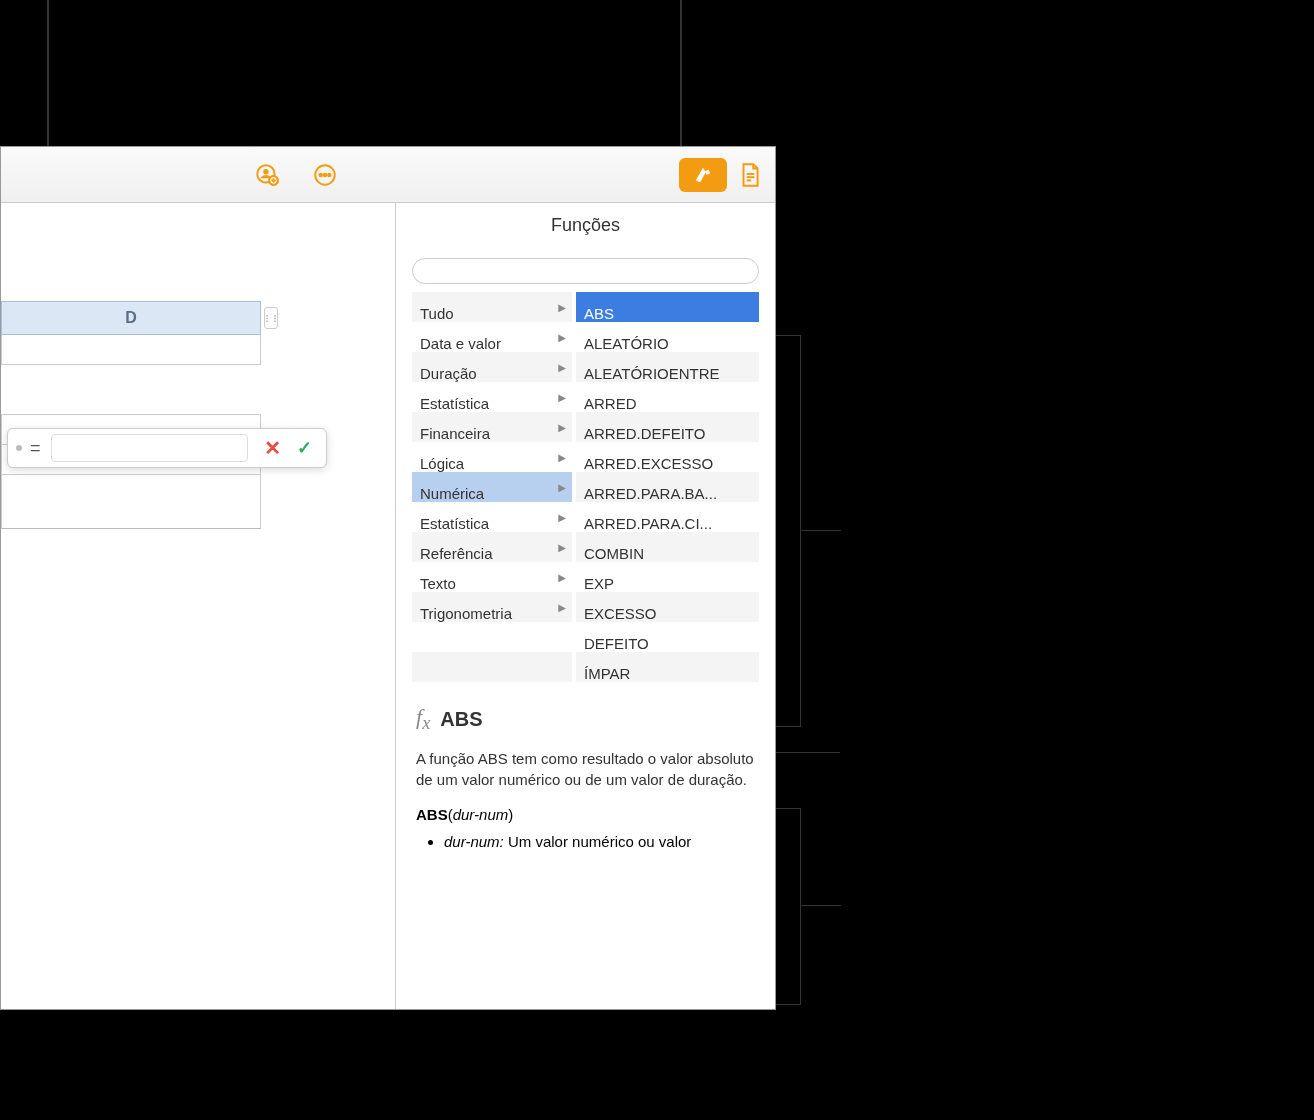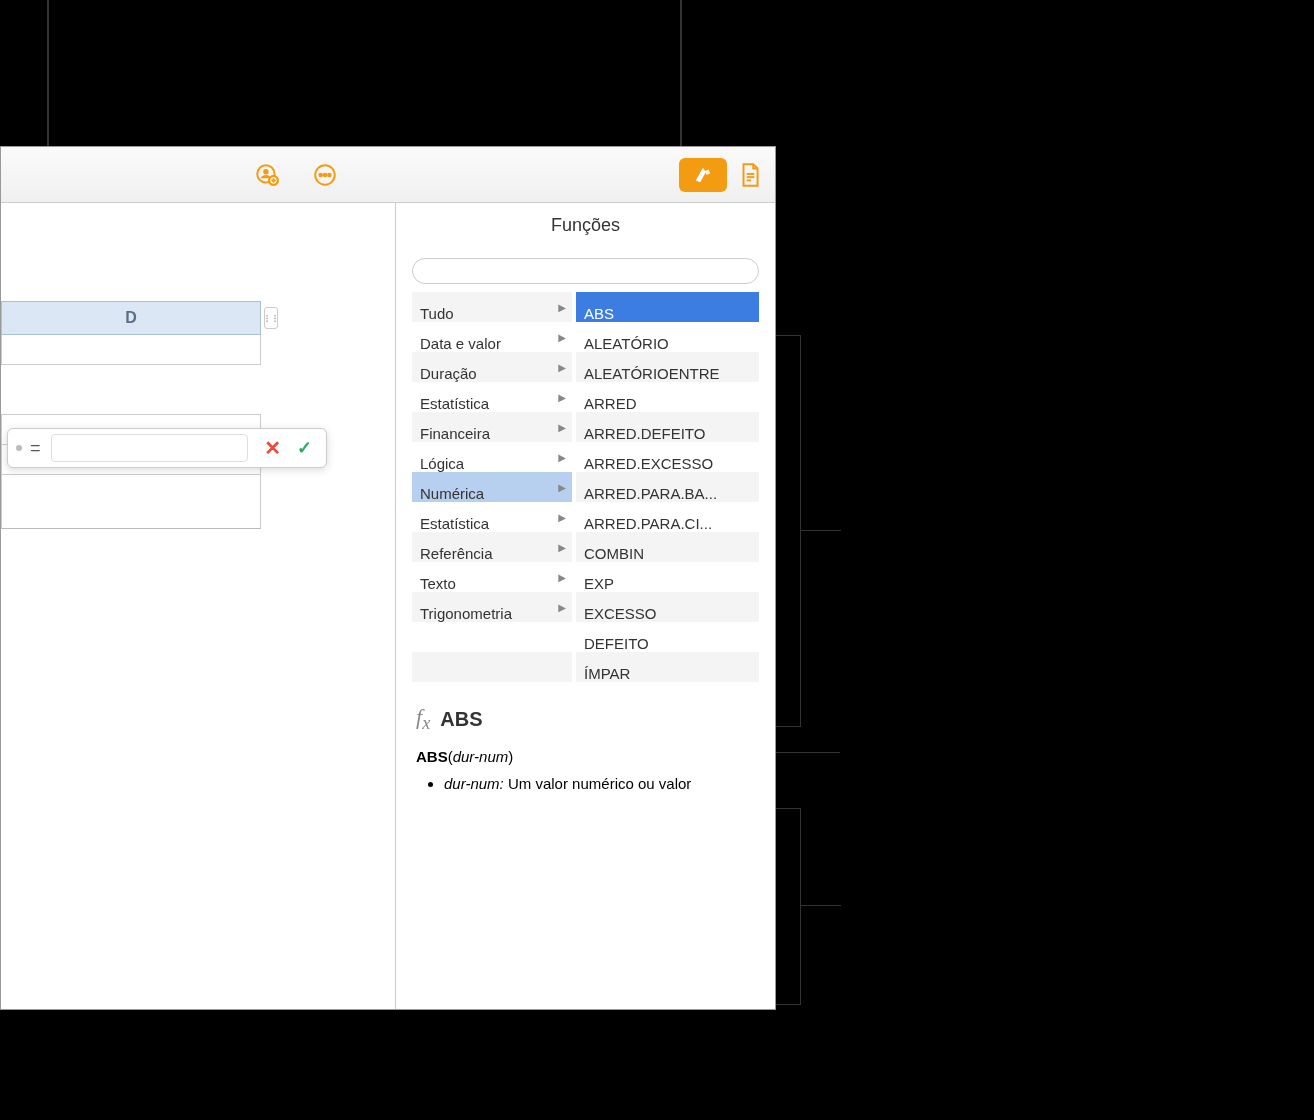--- a/index.html
+++ b/index.html
@@ -598,20 +598,21 @@
             <div class="list-row">
               <span>ÍMPAR</span>
             </div>
           </div>
       </div>
       <div class="help-section">
         <div class="help-header">
           <span class="fx-icon">f<sub>x</sub></span>
           <span class="help-title">ABS</span>
         </div>
+        <div class="help-desc">A função ABS tem como resultado o valor absoluto de um valor numérico ou de um valor de duração.</div>
         <div class="help-syntax">
           <span class="bold">ABS</span>(<span class="italic">dur-num</span>)
         </div>
         <ul class="help-params">
           <li>
             <span class="param-name">dur-num:</span>
             <span>Um valor numérico ou valor</span>
           </li>
         </ul>
       </div>

